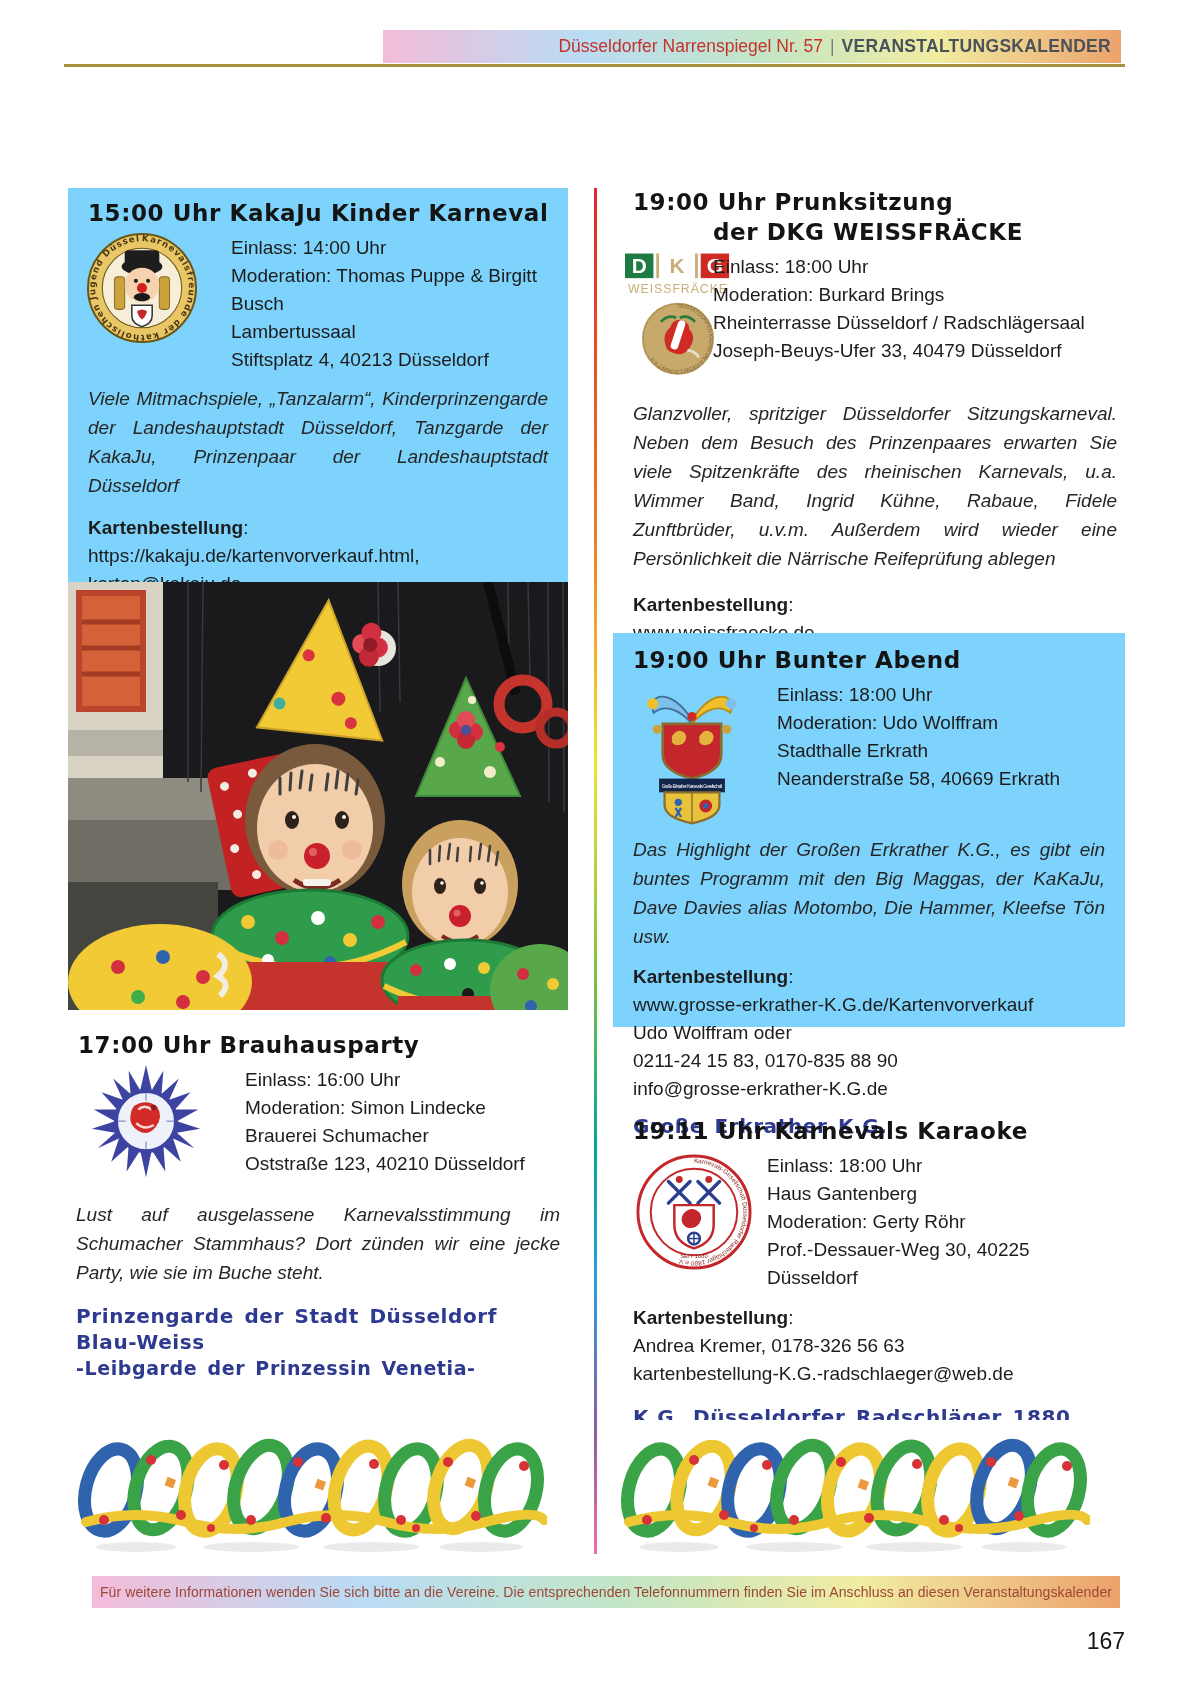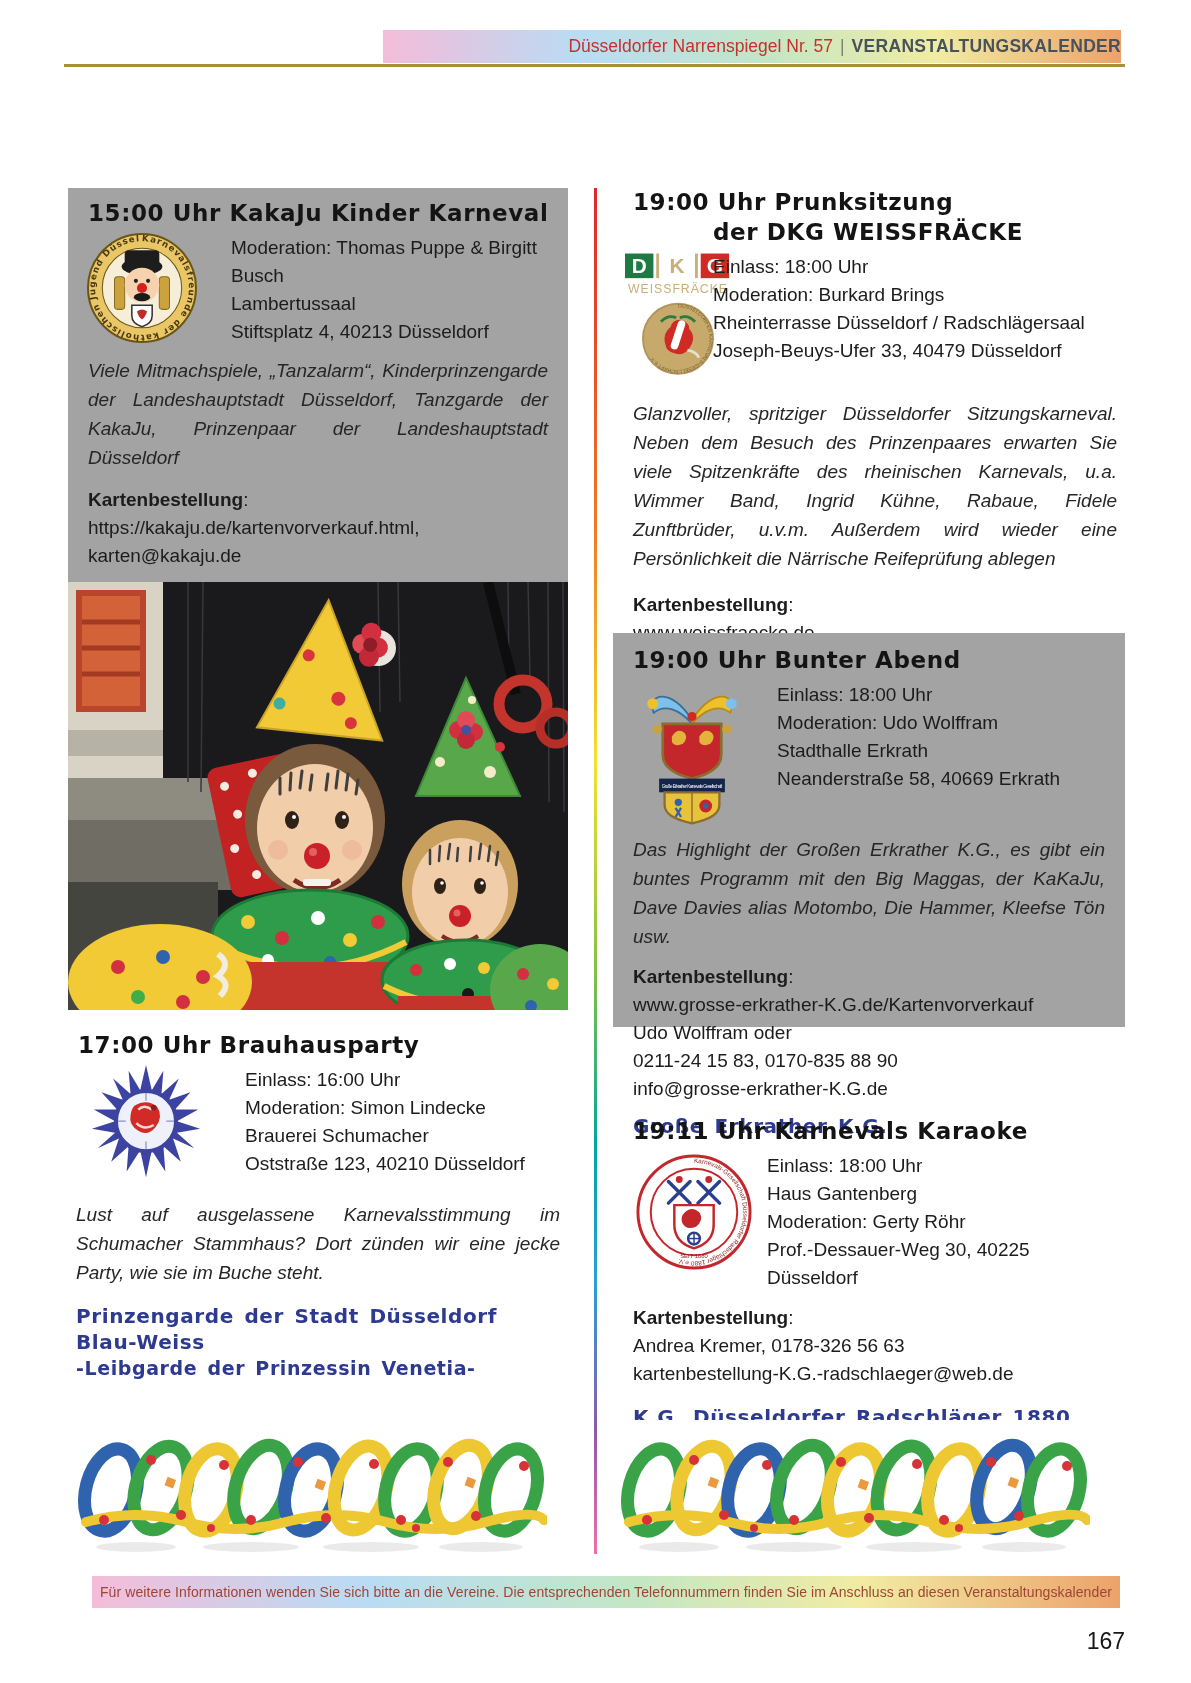--- a/index.html
+++ b/index.html
@@ -5,34 +5,34 @@
   html,body{margin:0;padding:0;}
   body{
     width:1191px;height:1683px;position:relative;background:#ffffff;
     font-family:"Liberation Sans", sans-serif;color:#1c1c1c;overflow:hidden;
   }
   
   .header-bar{
     position:absolute;left:383px;top:30px;width:738px;height:33px;
     background:linear-gradient(90deg,#f4bcd9 0%,#b9dcf4 27%,#c3e6c6 52%,#f1eca2 75%,#eca26b 100%);
     display:flex;align-items:center;justify-content:flex-end;
-    box-sizing:border-box;font-size:17.5px;
+    padding-right:10px;box-sizing:border-box;font-size:17.5px;
   }
   .header-mag{color:#c5312b;}
   .header-sep{color:#7d7d7d;margin:0 7px;}
   .header-sec{color:#47525a;font-weight:bold;letter-spacing:.3px;}
   .gold-line{position:absolute;left:64px;top:64px;width:1061px;height:3px;background:#a6903d;}
   
   .divider{
     position:absolute;left:594px;top:188px;width:3px;height:1366px;
     background:linear-gradient(180deg,#e0252c 0%,#ee7b23 25%,#f2e32e 42%,#7dbf45 58%,#00a79b 70%,#2a9fd8 80%,#8e5ba6 91%,#ef6fa9 100%);
   }
   
   .evt{position:absolute;box-sizing:border-box;}
-  .beige{background:#a3a3a3;}
+  .beige{background:#7dd3fc;}
   .etitle{
     font-family:"DejaVu Sans", sans-serif;font-weight:bold;font-size:23px;
     letter-spacing:.6px;color:#141414;margin:4px 0 4px 8px;line-height:30px;
   }
   .etitle .l2{display:block;margin-left:80px;}
   .ehead{display:flex;align-items:flex-start;}
   .logo-wrap{flex:0 0 auto;display:flex;justify-content:flex-start;}
   .edetails{flex:1;font-size:19px;line-height:28px;color:#1c1c1c;padding-top:2px;}
   .desc{
     font-style:italic;font-size:19px;line-height:29px;text-align:justify;
@@ -86,20 +86,21 @@
         <circle cx="55" cy="52" r="17" fill="#f6d3ae"></circle>
         <circle cx="49" cy="48" r="2" fill="#222"></circle>
         <circle cx="61" cy="48" r="2" fill="#222"></circle>
         <circle cx="55" cy="55" r="5" fill="#d02020"></circle>
         <ellipse cx="55" cy="64" rx="8" ry="4" fill="#1a1a1a"></ellipse>
         <path d="M45,72 h20 v10 q0,8 -10,11 q-10,-3 -10,-11 Z" fill="#ffffff" stroke="#333" stroke-width="1.5"></path>
         <path d="M50,78 q5,-4 10,0 q-2,6 -5,8 q-3,-2 -5,-8 Z" fill="#c22a2a"></path>
       </svg>
     </div>
     <div class="edetails">
+      <div>Einlass: 14:00 Uhr</div>
       <div>Moderation: Thomas Puppe &amp; Birgitt Busch</div>
       <div>Lambertussaal</div>
       <div>Stiftsplatz 4, 40213 Düsseldorf</div>
     </div>
   </div>
   <p class="desc" style="margin-top:10px;">Viele Mitmachspiele, „Tanzalarm“, Kinderprinzengarde der Landeshauptstadt Düsseldorf, Tanzgarde der KakaJu, Prinzenpaar der Landeshauptstadt Düsseldorf</p>
   <div class="karten" style="margin-top:14px;">
     <div><span class="blbl">Kartenbestellung</span><span>:</span></div>
     <div>https://kakaju.de/kartenvorverkauf.html, karten@kakaju.de</div>
   </div>

